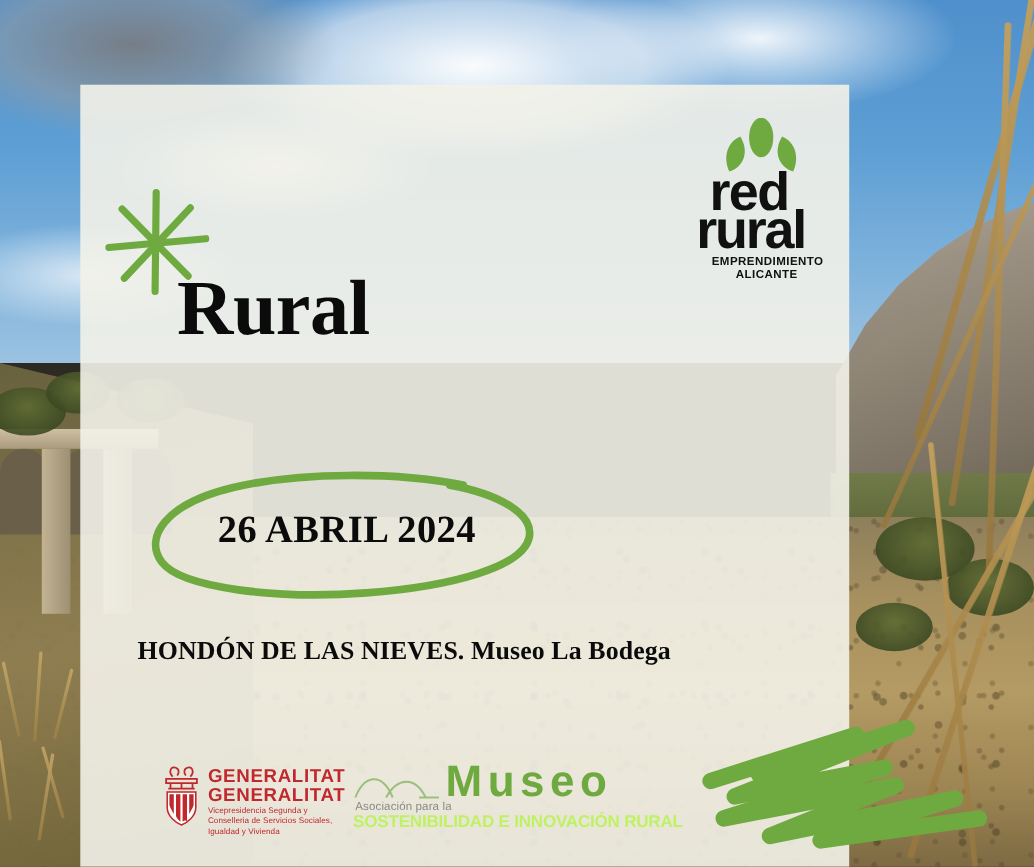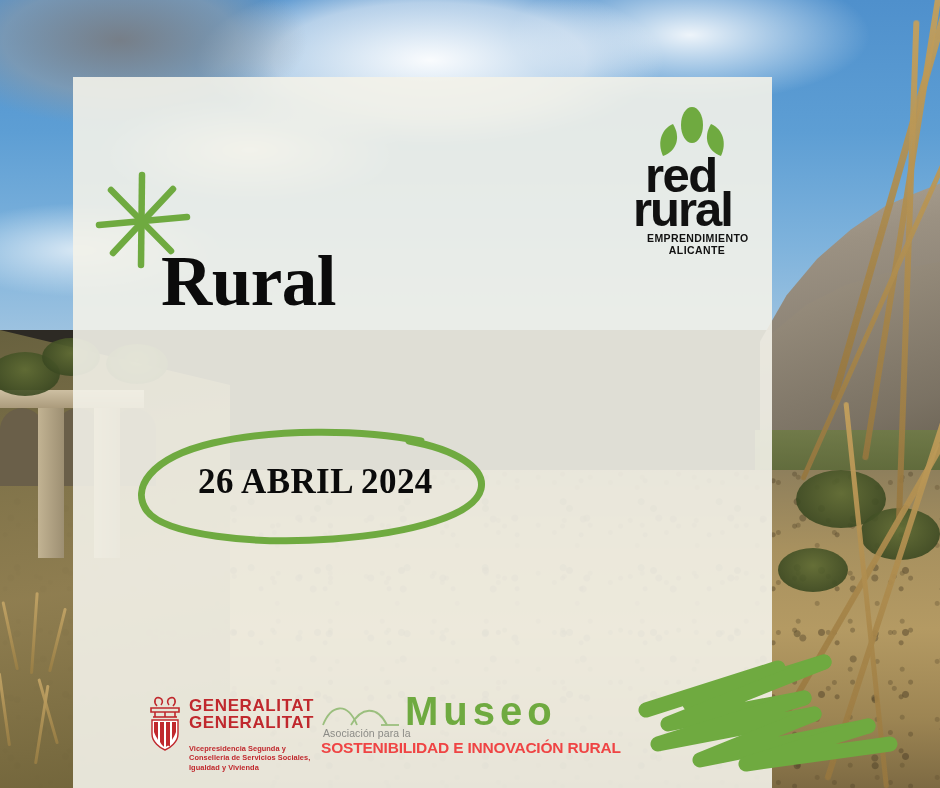--- a/index.html
+++ b/index.html
@@ -158,39 +158,39 @@
 
   
   .gva{position:absolute;left:74px;top:614px;width:190px;height:72px;}
   .gva-shield{position:absolute;left:0;top:2px;width:36px;height:58px;}
   .gva-text{position:absolute;left:42px;top:6px;width:150px;}
   .gva-l1{
     font-family:"Liberation Sans",sans-serif;font-weight:bold;
     font-size:17px;color:#c0282d;letter-spacing:.6px;line-height:1.02;
   }
   .gva-sub{
-    margin-top:12px;font-family:"Liberation Sans",sans-serif;font-weight:bold;
+    margin-top:0;font-family:"Liberation Sans",sans-serif;font-weight:normal;
     font-size:7.4px;color:#c0282d;line-height:1.3;letter-spacing:.05px;
   }
   .asir{position:absolute;left:248px;top:618px;width:222px;height:66px;}
   .asir-hills{position:absolute;left:0;top:2px;width:80px;height:30px;}
   .asir-word{
     position:absolute;left:84px;top:-4px;
     font-family:"Liberation Sans",sans-serif;font-weight:bold;
     font-size:40px;color:#6faa40;letter-spacing:5px;line-height:1;
   }
   .asir-aso{
     position:absolute;left:2px;top:32px;
     font-family:"Liberation Sans",sans-serif;font-size:10.5px;
     color:#8b8b86;letter-spacing:.1px;
   }
   .asir-tag{
     position:absolute;left:0;top:44px;
     font-family:"Liberation Sans",sans-serif;font-weight:bold;
-    font-size:15.5px;color:#ef4444;letter-spacing:-.2px;white-space:nowrap;
+    font-size:15.5px;color:#bef264;letter-spacing:-.2px;white-space:nowrap;
   }
 
   
   .scribble{position:absolute;left:628px;top:648px;width:280px;height:125px;}
 </style>
 </head>
 <body>
 
 <div class="poster">
 
@@ -269,20 +269,21 @@
       <div class="datewrap">
         <svg class="ellipse" viewBox="0 0 380 120">
           <path d="M298 14 C238 2 150 2 90 16 C26 31 8 62 24 84 C42 108 130 118 210 112 C290 106 352 88 358 62 C363 40 330 22 286 14" fill="none" stroke="#6faa40" stroke-width="7" stroke-linecap="round"></path>
         </svg>
         <div class="datetext">
           <div>26 ABRIL 2024</div>
         </div>
       </div>
 
       <div class="addr">
+        <div class="addr-1">HONDÓN DE LAS NIEVES. Museo La Bodega</div>
       </div>
 
       <div class="gva">
         <svg class="gva-shield" viewBox="0 0 36 58">
           <g fill="none" stroke="#c0282d" stroke-width="1.6">
             <path d="M10 13 C6 9 8 3 13 5 C16 6 16 10 14 12"></path>
             <path d="M26 13 C30 9 28 3 23 5 C20 6 20 10 22 12"></path>
             <path d="M4 15 L32 15 L32 19 L4 19 Z"></path>
             <path d="M8 19 L8 24 M18 19 L18 24 M28 19 L28 24"></path>
             <path d="M6 24 L30 24"></path>

